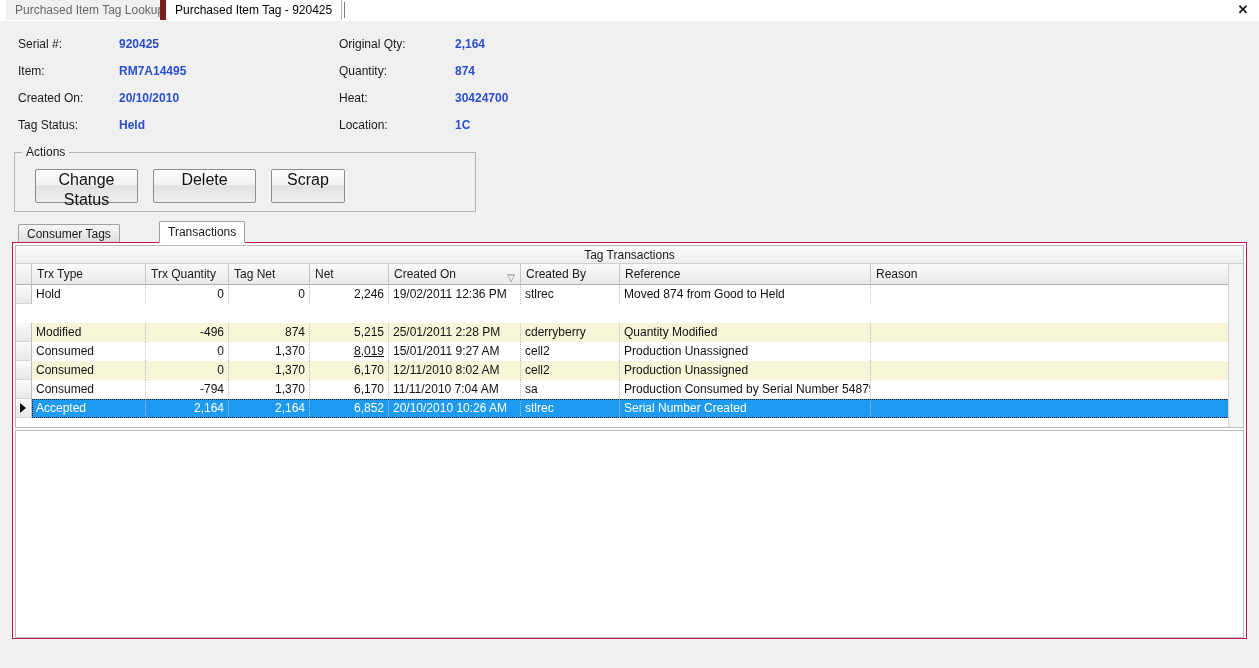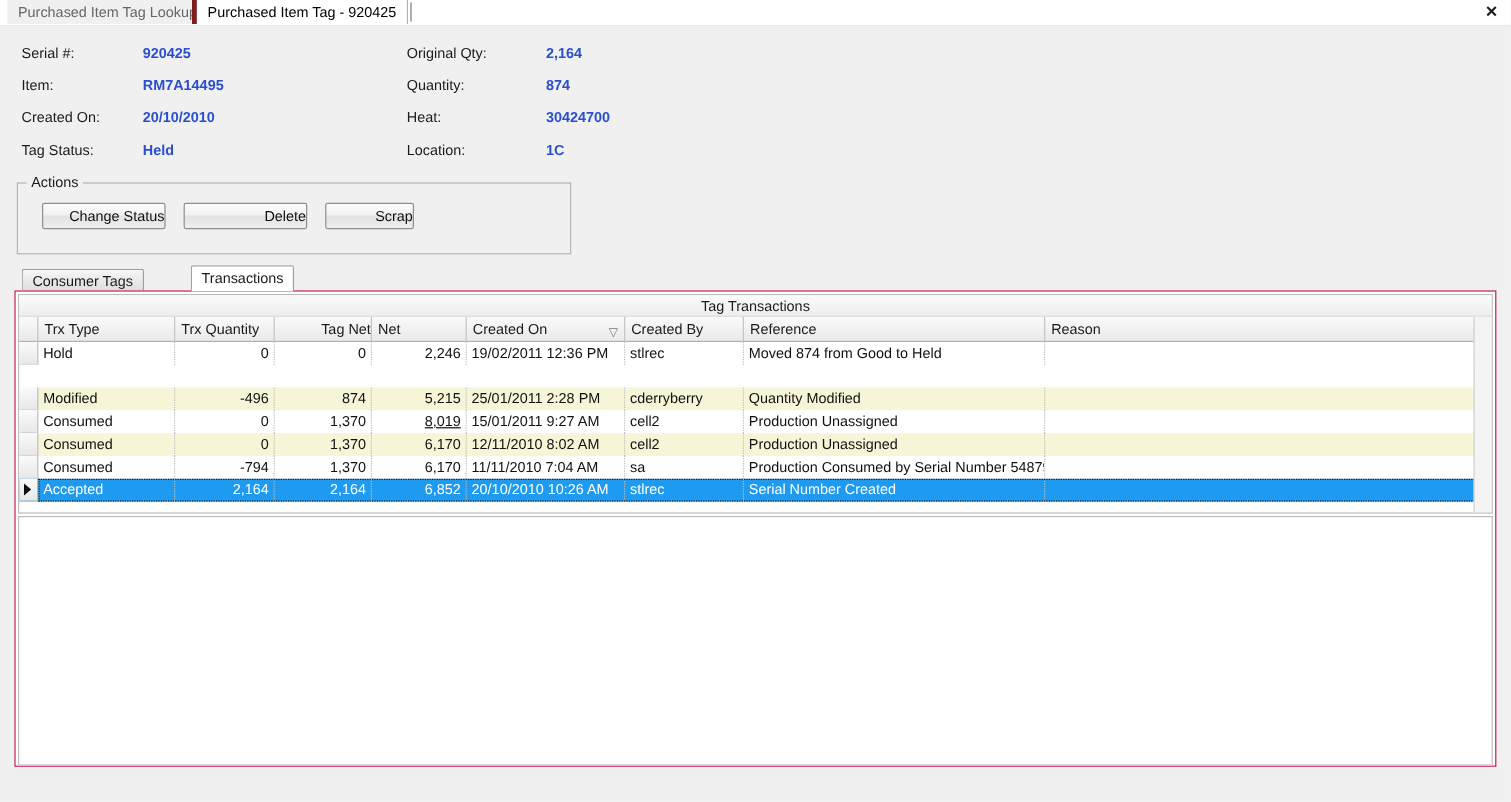--- a/index.html
+++ b/index.html
@@ -23,21 +23,21 @@
     position:absolute;top:0;height:20px;line-height:20px;
     padding:0 9px;font-size:12px;white-space:nowrap;
     box-sizing:border-box;
   }
   .doctab.inactive{
     left:6px;color:#666666;background:#f0f0f0;
     border-right:1px solid #d0d0d0;
   }
   .doctab.active{
     left:160px;color:#000000;background:#ffffff;
-    border-left:4px solid #7f1d1d;border-right:1px solid #b4b4b4;
+    border-left:6px solid #7f1d1d;border-right:1px solid #b4b4b4;
   }
   .doctab.active::after{
     content:"";position:absolute;right:-4px;top:2px;
     width:1px;height:16px;background:#7a7a7a;
   }
   .closebtn{
     position:absolute;right:6px;top:1px;width:20px;height:18px;
     line-height:18px;text-align:center;font-weight:bold;font-size:13px;
     color:#1a1a1a;cursor:pointer;font-family:"Liberation Sans",sans-serif;
   }
@@ -52,25 +52,25 @@
   
   .groupbox{
     position:absolute;left:14px;top:131px;width:460px;height:58px;
     border:1px solid #b4b4b4;
   }
   .groupbox-title{
     position:absolute;left:22px;top:124px;background:#f0f0f0;
     padding:0 4px;font-size:12px;color:#1a1a1a;
   }
   .btn{
-    position:absolute;height:22px;
+    position:absolute;height:34px;
     background:linear-gradient(to bottom,#fdfdfd 0%,#f1f1f1 45%,#e2e2e2 50%,#eeeeee 100%);
     border:1px solid #8e8e8e;border-radius:2px;
-    font-family:"Liberation Sans",sans-serif;font-size:12px;color:#111111;
-    text-align:right;line-height:20px;cursor:default;
+    font-family:"Liberation Sans",sans-serif;font-size:16px;color:#111111;
+    text-align:center;line-height:20px;cursor:default;
     box-sizing:border-box;padding:0;
   }
 
   
   .tabctrl{position:absolute;left:12px;top:200px;width:1235px;height:418px;}
   .tabheaders{position:absolute;left:0;top:0;height:21px;width:100%;}
   .itab{
     position:absolute;top:3px;height:18px;line-height:18px;padding:0 8px;
     font-size:12px;box-sizing:border-box;
     border:1px solid #a0a0a0;border-bottom:none;
@@ -210,21 +210,21 @@
 
       <div class="tabpage">
 
         <div class="grid">
           <div class="gridcaption">Tag Transactions</div>
 
           <div class="gridhead">
             <div class="hcell" style="left:0px;width:16px;padding-left:0;"></div>
             <div class="hcell" style="left:16px;width:114px;">Trx Type</div>
             <div class="hcell" style="left:130px;width:83px;">Trx Quantity</div>
-            <div class="hcell" style="left:213px;width:81px;text-align:right;">Tag Net</div>
+            <div class="hcell" style="left:213px;width:81px;">Tag Net</div>
             <div class="hcell" style="left:294px;width:79px;">Net</div>
             <div class="hcell" style="left:373px;width:132px;">
               <span>Created On</span>
               <span class="sortglyph">▽</span>
             </div>
             <div class="hcell" style="left:505px;width:99px;">Created By</div>
             <div class="hcell" style="left:604px;width:251px;">Reference</div>
             <div class="hcell" style="left:855px;width:358px;">Reason</div>
           </div>
 

